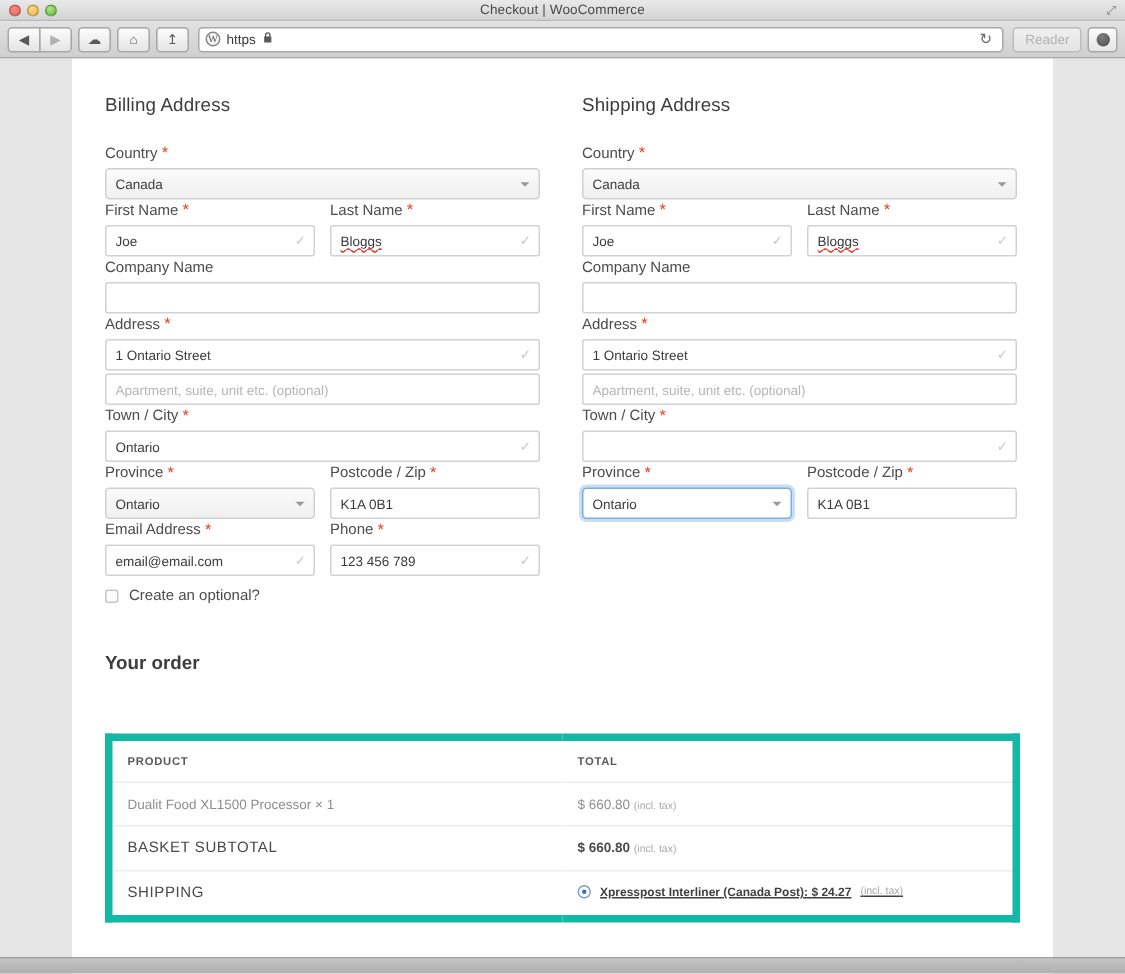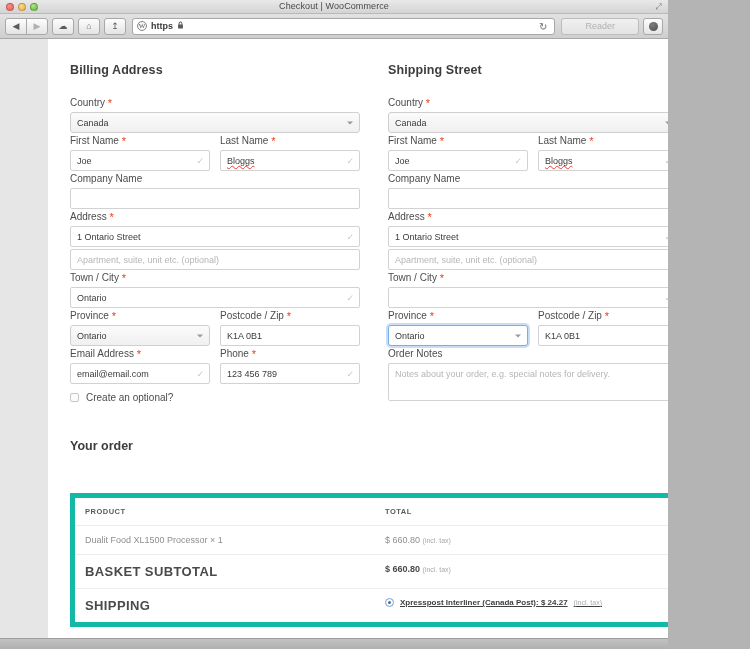--- a/index.html
+++ b/index.html
@@ -6,21 +6,21 @@
   html, body {
     margin: 0; padding: 0;
     width: 750px; height: 649px;
     overflow: hidden;
     background: #b4b4b4;
     font-family: "Liberation Sans", sans-serif;
   }
 
   
   .window {
-    width: 668px; height: 649px;
+    width: 750px; height: 649px;
     position: relative;
     background: #e8e8e8;
     display: flex; flex-direction: column;
   }
   .titlebar {
     height: 14px;
     background: linear-gradient(to bottom, #e9e9e9, #d4d4d4);
     border-bottom: 1px solid #b9b9b9;
     position: relative;
     flex: 0 0 auto;
@@ -85,29 +85,29 @@
     margin: 0 2px;
   }
   .wp-favicon {
     width: 10px; height: 10px; border-radius: 50%;
     border: 1px solid #888; color: #555;
     font-size: 7px; line-height: 9px; text-align: center;
     font-family: "Liberation Serif", serif;
     background: #f6f6f6;
     flex: 0 0 auto;
   }
-  .url-text { font-size: 9px; color: #3a3a3a; font-weight: bold; }
+  .url-text { font-size: 9px; color: #3a3a3a; }
   .lock-icon { font-size: 8px; color: #5a5a5a; }
   .reload-btn {
     border: none; background: none;
     font-size: 10px; color: #6a6a6a;
     margin-left: auto; padding-right: 3px;
   }
   .reader-btn {
-    height: 17px; padding: 0 23px;
+    height: 17px; padding: 0 7px;
     border: 1px solid #bdbdbd; border-radius: 3px;
     background: linear-gradient(to bottom, #f0f0f0, #e3e3e3);
     color: #b2b2b2; font-size: 9px;
     display: flex; align-items: center;
   }
   .pwr-btn {
     width: 20px; height: 17px;
     border: 1px solid #a8a8a8; border-radius: 3px;
     background: linear-gradient(to bottom, #fdfdfd, #e4e4e4);
     display: flex; align-items: center; justify-content: center;
@@ -128,21 +128,21 @@
     position: absolute;
     left: 48px; top: 0;
     width: 654px;
     min-height: 640px;
     background: #ffffff;
   }
   .page-inner { padding: 16px 22px 20px 22px; }
 
   h2.section-title {
     font-size: 12.5px;
-    font-weight: bold;
+    font-weight: normal;
     color: #3d3d3d;
     margin: 8px 0 20px 0;
     letter-spacing: .1px;
   }
 
   .cols { display: flex; gap: 28px; }
   .col { width: 290px; flex: 0 0 290px; }
 
   .field { margin-bottom: 2px; }
   .field-row { display: flex; gap: 10px; }
@@ -260,22 +260,22 @@
   table.order tr:last-child td { border-bottom: none; }
   table.order th {
     font-size: 7.5px;
     font-weight: bold;
     color: #5a5a5a;
     letter-spacing: .5px;
     text-transform: uppercase;
   }
   td.col-label {
     width: 215px;
-    font-size: 13px;
-    font-weight: bold;
+    font-size: 10px;
+    font-weight: normal;
     color: #4a4a4a;
     letter-spacing: .4px;
     text-transform: uppercase;
   }
   td.prod-name {
     font-size: 9px; color: #8e8e8e; font-weight: normal;
     letter-spacing: 0; text-transform: none;
   }
   td.amount { font-size: 9px; color: #8e8e8e; }
   td.amount .strong { font-weight: bold; color: #4a4a4a; }
@@ -479,21 +479,21 @@
               </div>
             </div>
 
             <div class="checkrow">
               <span class="cbox"></span>
               <span class="cblabel">Create an optional?</span>
             </div>
           </div>
 
           <div class="col">
-            <h2 class="section-title">Shipping Street</h2>
+            <h2 class="section-title">Shipping Address</h2>
 
             <div class="field">
               <label class="flabel">
                 <span>Country</span>
                 <span class="req">*</span>
               </label>
               <div class="sel-wrap">
                 <div class="fakeselect">Canada</div>
                 <span class="sel-arrow"></span>
               </div>
@@ -574,24 +574,20 @@
                 <label class="flabel">
                   <span>Postcode / Zip</span>
                   <span class="req">*</span>
                 </label>
                 <div class="input-wrap">
                   <input class="txt" type="text" value="K1A 0B1" style="">
                 </div>
               </div>
             </div>
 
-            <div class="field">
-              <label class="flabel">Order Notes</label>
-              <textarea class="notes" placeholder="Notes about your order, e.g. special notes for delivery." style=""></textarea>
-            </div>
           </div>
         </div>
 
         <div class="order-section">
           <h2 class="order-title">Your order</h2>
 
           <table class="order">
             <thead>
               <tr>
                 <th>PRODUCT</th>

